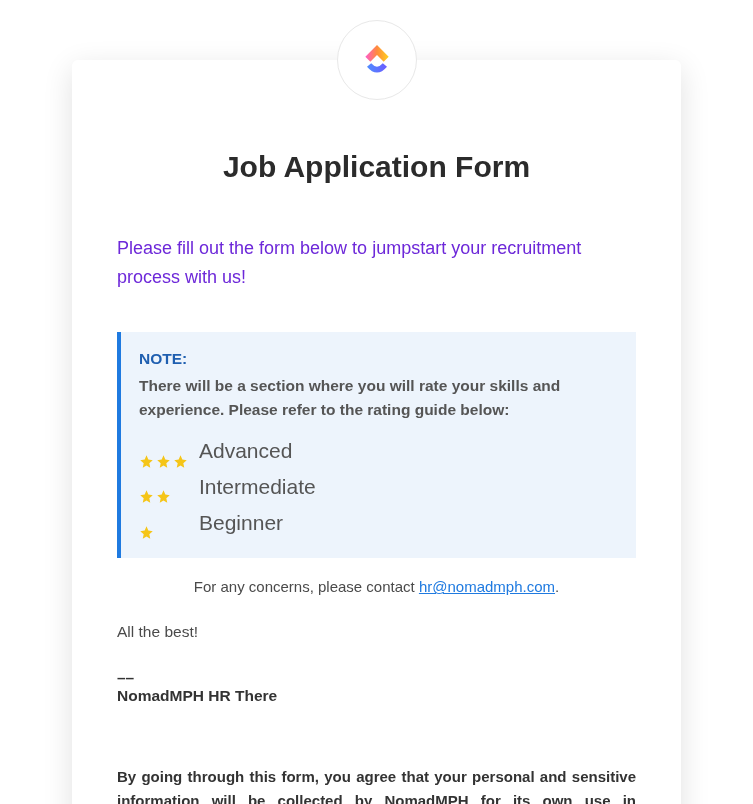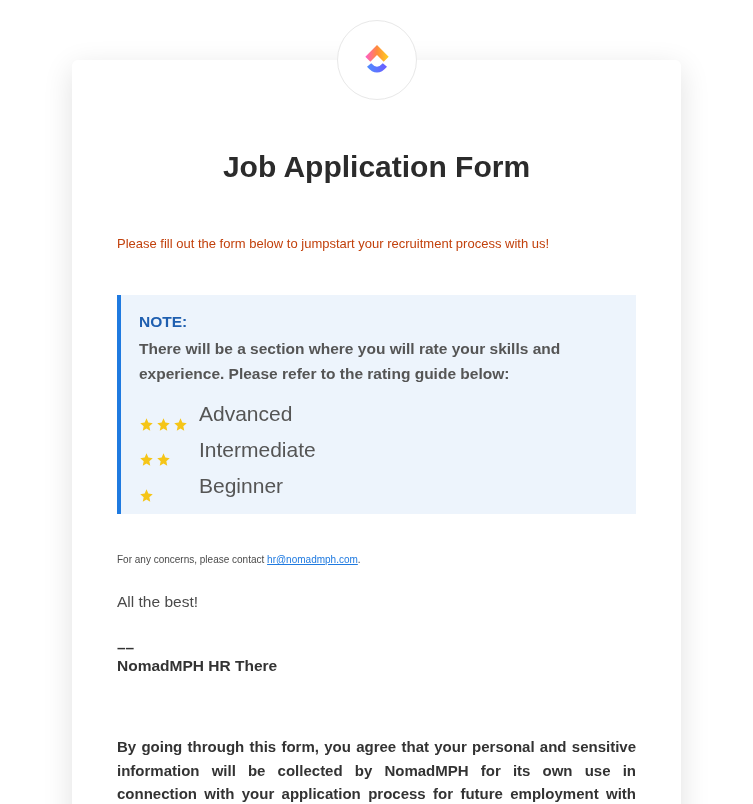--- a/index.html
+++ b/index.html
@@ -38,31 +38,31 @@
   }
   .logo-circle svg { width: 40px; height: 40px; }
   h1.title {
     text-align: center;
     font-size: 30px;
     font-weight: 700;
     color: #2b2b2b;
     margin-bottom: 50px;
   }
   .intro {
-    font-size: 13px;
+    font-size: 18px;
     line-height: 1.6;
-    color: #c2410c;
+    color: #6d28d9;
     margin-bottom: 40px;
     margin-top: 8px;
   }
   .note-box {
     background: #edf4fc;
     border-left: 4px solid #1f7ae0;
-    padding: 18px 22px 11px 18px;
-    margin-bottom: 40px;
+    padding: 18px 22px 18px 18px;
+    margin-bottom: 20px;
   }
   .note-title {
     color: #1f5fb0;
     font-weight: 700;
     font-size: 15.5px;
     margin-bottom: 6px;
   }
   .note-text {
     font-size: 15.5px;
     line-height: 1.6;
@@ -81,23 +81,24 @@
     width: 60px;
     display: flex;
     gap: 2px;
   }
   .star {
     width: 15px; height: 15px;
     display: inline-block;
   }
   .star svg { width: 15px; height: 15px; fill: #f5c518; }
   .contact {
-    font-size: 10px;
+    font-size: 15px;
     color: #4a4a4a;
     margin-bottom: 28px;
+    text-align: center;
   }
   .contact a {
     color: #1f7ae0;
     text-decoration: underline;
   }
   .signoff {
     font-size: 15.5px;
     color: #4a4a4a;
     margin-bottom: 28px;
   }

